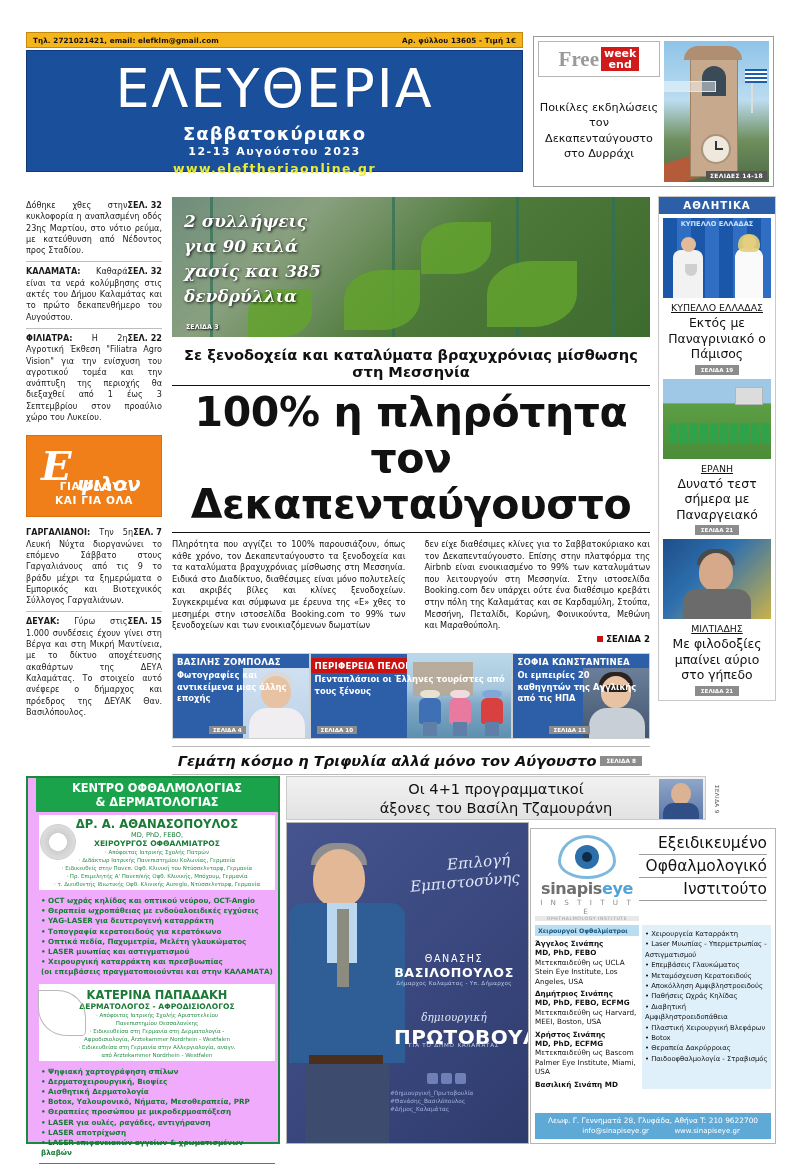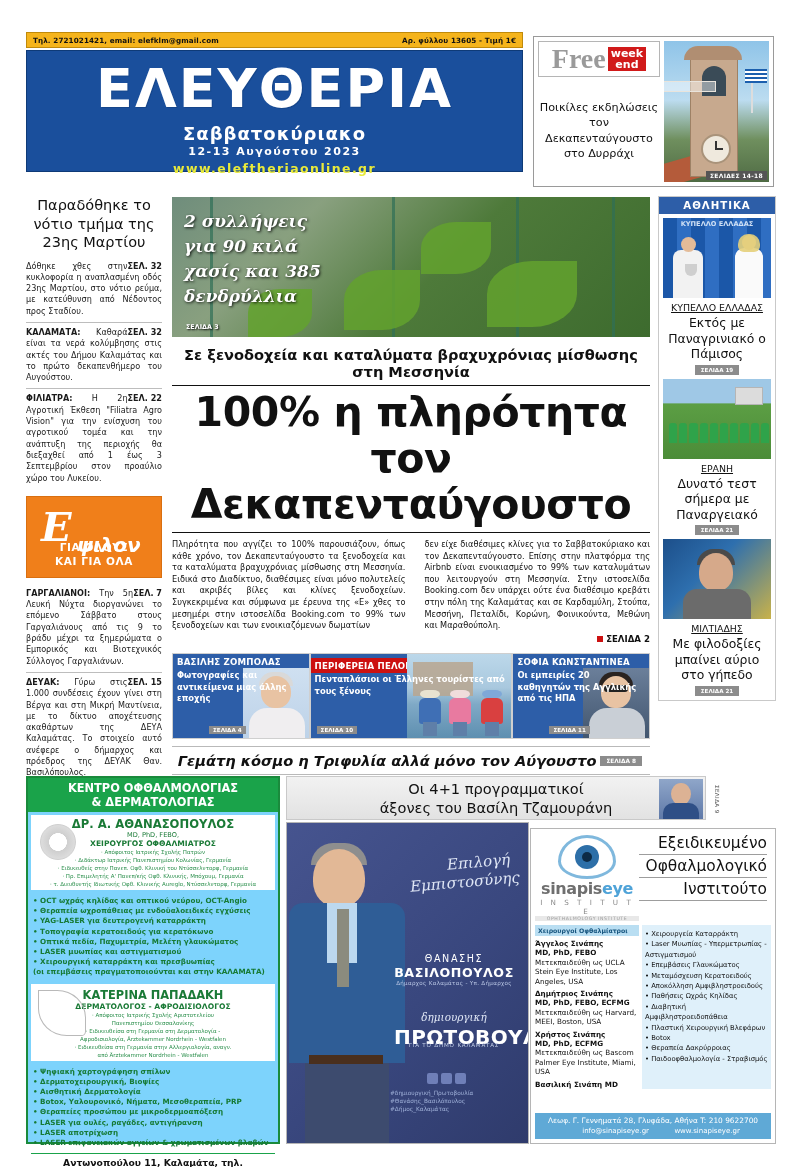--- a/index.html
+++ b/index.html
@@ -4,31 +4,31 @@
 <style>
   html,body{margin:0;padding:0;background:#ffffff;}
   body{width:800px;height:1167px;font-family:"DejaVu Sans","Liberation Sans",sans-serif;color:#111;overflow:hidden;}
   .page{position:relative;width:800px;height:1167px;background:#fff;}
 
   
   .masthead{position:absolute;left:26px;top:32px;width:497px;}
   .infobar{background:#f5b41c;border:1px solid #c08a0a;height:16px;display:flex;align-items:center;justify-content:space-between;padding:0 6px;box-sizing:border-box;}
   .infobar span{font-size:7.2px;font-weight:bold;color:#111;letter-spacing:.1px;}
   .logo-box{background:#1a4f9c;height:120px;position:relative;margin-top:2px;border:1px solid #0e3a77;}
-  .logo-word{position:absolute;left:0;right:0;top:8px;text-align:center;color:#fff;font-size:54px;font-weight:bold;letter-spacing:2px;font-family:"DejaVu Sans",sans-serif;line-height:60px;text-shadow:1px 1px 0 #15458a;}
+  .logo-word{position:absolute;left:0;right:0;top:8px;text-align:center;color:#fff;font-size:54px;font-weight:normal;letter-spacing:2px;font-family:"DejaVu Sans",sans-serif;line-height:60px;text-shadow:1px 1px 0 #15458a;}
   .logo-sub{position:absolute;left:0;right:0;top:72px;text-align:center;color:#fff;font-size:18px;font-weight:bold;letter-spacing:1px;}
   .logo-date{position:absolute;left:0;right:0;top:94px;text-align:center;color:#fff;font-size:11px;font-weight:bold;letter-spacing:1.5px;}
   .logo-url{position:absolute;left:0;right:0;top:110px;text-align:center;color:#e9ea3a;font-size:12.5px;font-weight:bold;letter-spacing:1.4px;}
 
   
   .promo{position:absolute;left:533px;top:36px;width:241px;height:151px;border:1px solid #9a9a9a;background:#fff;box-sizing:border-box;padding:4px;}
   .promo-inner{display:flex;height:100%;}
   .promo-left{width:122px;display:flex;flex-direction:column;}
   .promo-brand{border:1px solid #b5b5b5;height:34px;display:flex;align-items:center;justify-content:center;gap:2px;background:#fff;}
-  .free-txt{font-size:28px;font-weight:bold;color:#9a9a9a;font-family:"Liberation Serif",serif;}
+  .free-txt{font-size:21px;font-weight:bold;color:#9a9a9a;font-family:"Liberation Serif",serif;}
   .week-end{background:#d11a1a;color:#fff;padding:1px 3px;line-height:11px;text-align:center;}
   .week-end b{display:block;font-size:11px;}
   .promo-text{flex:1;display:flex;flex-direction:column;justify-content:center;align-items:center;text-align:center;font-size:11.2px;line-height:15.5px;color:#111;padding-top:2px;}
   .promo-photo{flex:1;margin-left:4px;position:relative;overflow:hidden;background:linear-gradient(#8fc4e8 0%,#bcdcf0 42%,#6f8f5e 70%,#4f6b44 100%);}
   .tower{position:absolute;left:26px;top:16px;width:46px;height:118px;background:#c7a98e;border:1px solid #9d8165;}
   .tower:before{content:"";position:absolute;left:-7px;top:-12px;width:58px;height:14px;background:#b08e72;border-radius:30px 30px 0 0;}
   .arch{position:absolute;left:11px;top:8px;width:24px;height:30px;background:#3a4b57;border-radius:12px 12px 0 0;}
   .bellrail{position:absolute;left:-6px;top:40px;width:56px;height:9px;border:1px solid #e9e4dc;background:rgba(255,255,255,.45);}
   .clockface{position:absolute;left:10px;top:76px;width:26px;height:26px;border-radius:50%;background:#efe9dd;border:2px solid #a9937a;}
   .clockface:before{content:"";position:absolute;left:12px;top:5px;width:2px;height:9px;background:#333;}
@@ -117,21 +117,21 @@
   .sp2{background:linear-gradient(#9fc8e6 0%,#9fc8e6 30%,#5c9e44 31%,#4b8c38 100%);}
   .sp2 .team{position:absolute;left:6px;bottom:16px;width:100px;height:20px;display:flex;gap:2px;}
   .sp2 .team i{flex:1;background:#2fa34a;border-radius:3px 3px 0 0;}
   .sp2 .stand{position:absolute;right:8px;top:8px;width:26px;height:16px;background:#dcdcdc;border:1px solid #b5b5b5;}
   .sp3{background:linear-gradient(135deg,#1c4f8a 0%,#2e6fae 40%,#c9b24a 100%);}
   .sp3 .p-head{position:absolute;left:36px;top:14px;width:34px;height:38px;border-radius:50% 50% 44% 44%;background:#d6a98a;}
   .sp3 .p-hair{position:absolute;left:34px;top:10px;width:38px;height:16px;border-radius:19px 19px 0 0;background:#4a4a4a;}
   .sp3 .p-tor{position:absolute;left:20px;top:50px;width:68px;height:30px;border-radius:14px 14px 0 0;background:#6b6b6b;}
 
   
-  .ad-eye{position:absolute;left:26px;top:776px;width:254px;height:368px;border:2px solid #1a8a3c;background:#7dd3fc;box-sizing:border-box;}
+  .ad-eye{position:absolute;left:26px;top:776px;width:254px;height:368px;border:2px solid #1a8a3c;background:#f0abfc;box-sizing:border-box;padding-left:8px;}
   .eye-hd{background:#1aa34a;color:#fff;text-align:center;font-size:11.4px;font-weight:bold;line-height:14px;padding:3px 2px;}
   .eye-white{background:#fff;margin:3px;padding:2px 3px;}
   .doc-name{text-align:center;font-size:11.6px;font-weight:bold;color:#1a7a36;}
   .doc-sub{text-align:center;font-size:6.6px;color:#1a7a36;}
   .doc-role{text-align:center;font-size:7.6px;font-weight:bold;color:#1a7a36;}
   .doc-li{font-size:5.5px;color:#2b8f4c;text-align:center;line-height:8px;}
   .bullets{padding:3px 5px;}
   .bullets div{font-size:7.2px;color:#167a34;line-height:10.2px;font-weight:bold;}
   .derm-name{text-align:center;font-size:11.4px;font-weight:bold;color:#1a7a36;margin-top:2px;}
   .addr{background:#fff;border-top:1px solid #1aa34a;text-align:center;font-size:9.2px;font-weight:bold;color:#111;padding:3px 0;margin:2px 3px 3px 3px;}
@@ -227,21 +227,20 @@
           <div class="arch"></div>
           <div class="clockface"></div>
         </div>
         <div class="bellrail"></div>
         <div class="pgtag">ΣΕΛΙΔΕΣ 14-18</div>
       </div>
     </div>
   </div>
 
   <div class="leftcol">
-    <div class="brief-head">Παραδόθηκε το νότιο τμήμα της 23ης Μαρτίου</div>
     <div class="brief-body">
       <b class="pg">ΣΕΛ. 32</b>
       <span>Δόθηκε χθες στην κυκλοφορία η αναπλασμένη οδός 23ης Μαρτίου, στο νότιο ρεύμα, με κατεύθυνση από Νέδοντος προς Σταδίου.</span>
     </div>
     <div class="hr-thin"></div>
 
     <div class="brief-body">
       <b class="pg">ΣΕΛ. 32</b>
       <b class="loc">ΚΑΛΑΜΑΤΑ:</b><span> Καθαρά είναι τα νερά κολύμβησης στις ακτές του Δήμου Καλαμάτας και το πρώτο δεκαπενθήμερο του Αυγούστου.</span>
     </div>

